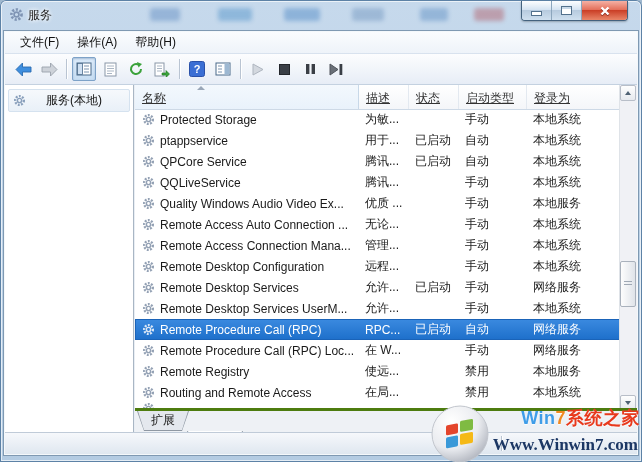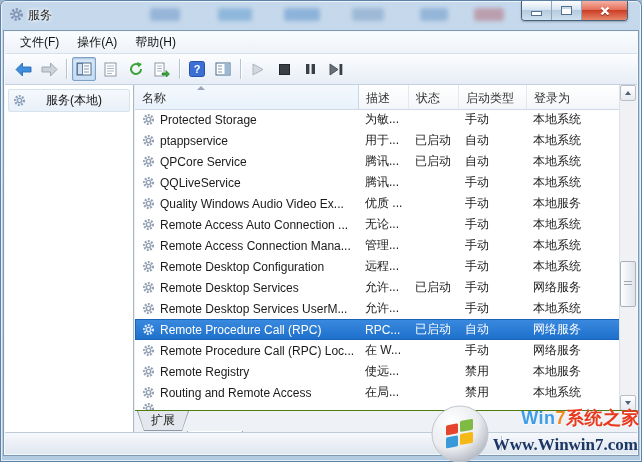--- a/index.html
+++ b/index.html
@@ -41,21 +41,21 @@
   #content{position:absolute;left:1px;right:1px;top:54px;bottom:23px;background:#fff;}
   #leftpane{position:absolute;left:0;top:0;bottom:0;width:128px;background:#fff;
     border-right:1px solid #a9b6c4;box-shadow:1px 0 0 #e9eef4;}
   #tree-root{margin:4px 3px;padding:2px 4px;display:flex;align-items:center;gap:20px;
     background:linear-gradient(#f6f9fc,#e9f0f8);border:1px solid #d5e2ef;border-radius:2px;
     font-size:12px;color:#111;}
   #rightpane{position:absolute;left:130px;right:0;top:0;bottom:0;}
   #list{position:absolute;left:0;right:0;top:0;bottom:21px;background:#fff;overflow:hidden;}
   #lheader{position:absolute;left:0;right:17px;top:0;height:24px;display:flex;
     background:linear-gradient(#ffffff,#f4f6f9);border-bottom:1px solid #cdd9e6;font-size:12px;color:#333;}
-  .hcell{box-sizing:border-box;padding:5px 0 0 7px;border-right:1px solid #e3e9f0;height:24px;}
+  .hcell{box-sizing:border-box;padding:5px 0 0 7px;border-right:1px solid #e3e9f0;height:24px;text-decoration:underline;}
   .hcell.sorted{background:linear-gradient(#f3f8fd,#e9f2fb);border-right:1px solid #c8d8e8;position:relative;}
   #sort-arrow{position:absolute;left:62px;top:1px;width:0;height:0;
     border-left:4px solid transparent;border-right:4px solid transparent;border-bottom:4px solid #9aa7b8;}
   #rows{position:absolute;left:0;right:17px;top:24px;bottom:0;overflow:hidden;}
   .row{display:flex;height:21px;align-items:center;font-size:12px;color:#1a1a1a;}
   .cell{box-sizing:border-box;overflow:hidden;white-space:nowrap;}
   .c-name{width:224px;display:flex;align-items:center;gap:5px;padding-left:7px;}
   .c-desc{width:50px;padding-left:6px;}
   .c-status{width:50px;padding-left:6px;}
   .c-startup{width:68px;padding-left:6px;}
@@ -71,21 +71,21 @@
     border:1px solid #b8bec8;border-radius:2px;box-sizing:border-box;display:flex;align-items:center;justify-content:center;}
   .sbtn.up{top:0;} .sbtn.down{bottom:0;}
   .tri-up{width:0;height:0;border-left:3px solid transparent;border-right:3px solid transparent;border-bottom:4px solid #4f6274;}
   .tri-down{width:0;height:0;border-left:3px solid transparent;border-right:3px solid transparent;border-top:4px solid #4f6274;}
   #vthumb{position:absolute;left:0;top:176px;width:16px;height:46px;
     background:linear-gradient(90deg,#fdfdfd,#dfe3e9);border:1px solid #a9b1bc;border-radius:2px;box-sizing:border-box;}
   #vthumb::after{content:"";position:absolute;left:3px;right:3px;top:19px;height:6px;
     background:repeating-linear-gradient(#9fa8b4 0 1px,transparent 1px 3px);}
   
   #tabstrip{position:absolute;left:0;right:0;bottom:0;height:21px;background:#eef1f5;
-    border-top:1px solid #4d7c0f;}
+    border-top:3px solid #4d7c0f;}
   .tab{position:absolute;top:0;height:20px;font-size:12px;color:#222;text-align:center;line-height:19px;}
   .tab .shape{position:absolute;inset:0;clip-path:polygon(0 0,100% 0,calc(100% - 7px) 100%,7px 100%);background:#8f98a3;}
   .tab .shape::after{content:"";position:absolute;inset:0 1px 1px 1px;clip-path:polygon(0 0,100% 0,calc(100% - 6px) 100%,6px 100%);background:#e4e8ee;}
   .tab.active .shape::after{background:#fff;}
   .tab.active{font-weight:bold;}
   .tab .lbl{position:relative;}
   #tab-extended{left:2px;width:52px;}
   #tab-standard{left:52px;width:56px;margin-top:20px;}
   
   #statusbar{position:absolute;left:1px;right:1px;bottom:1px;height:21px;

